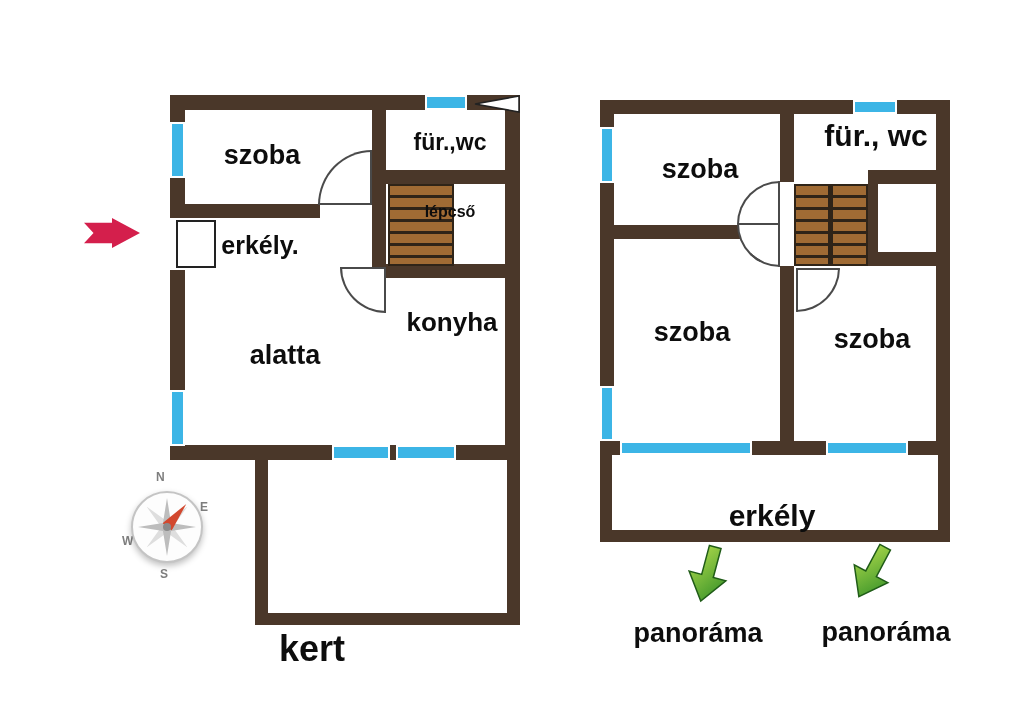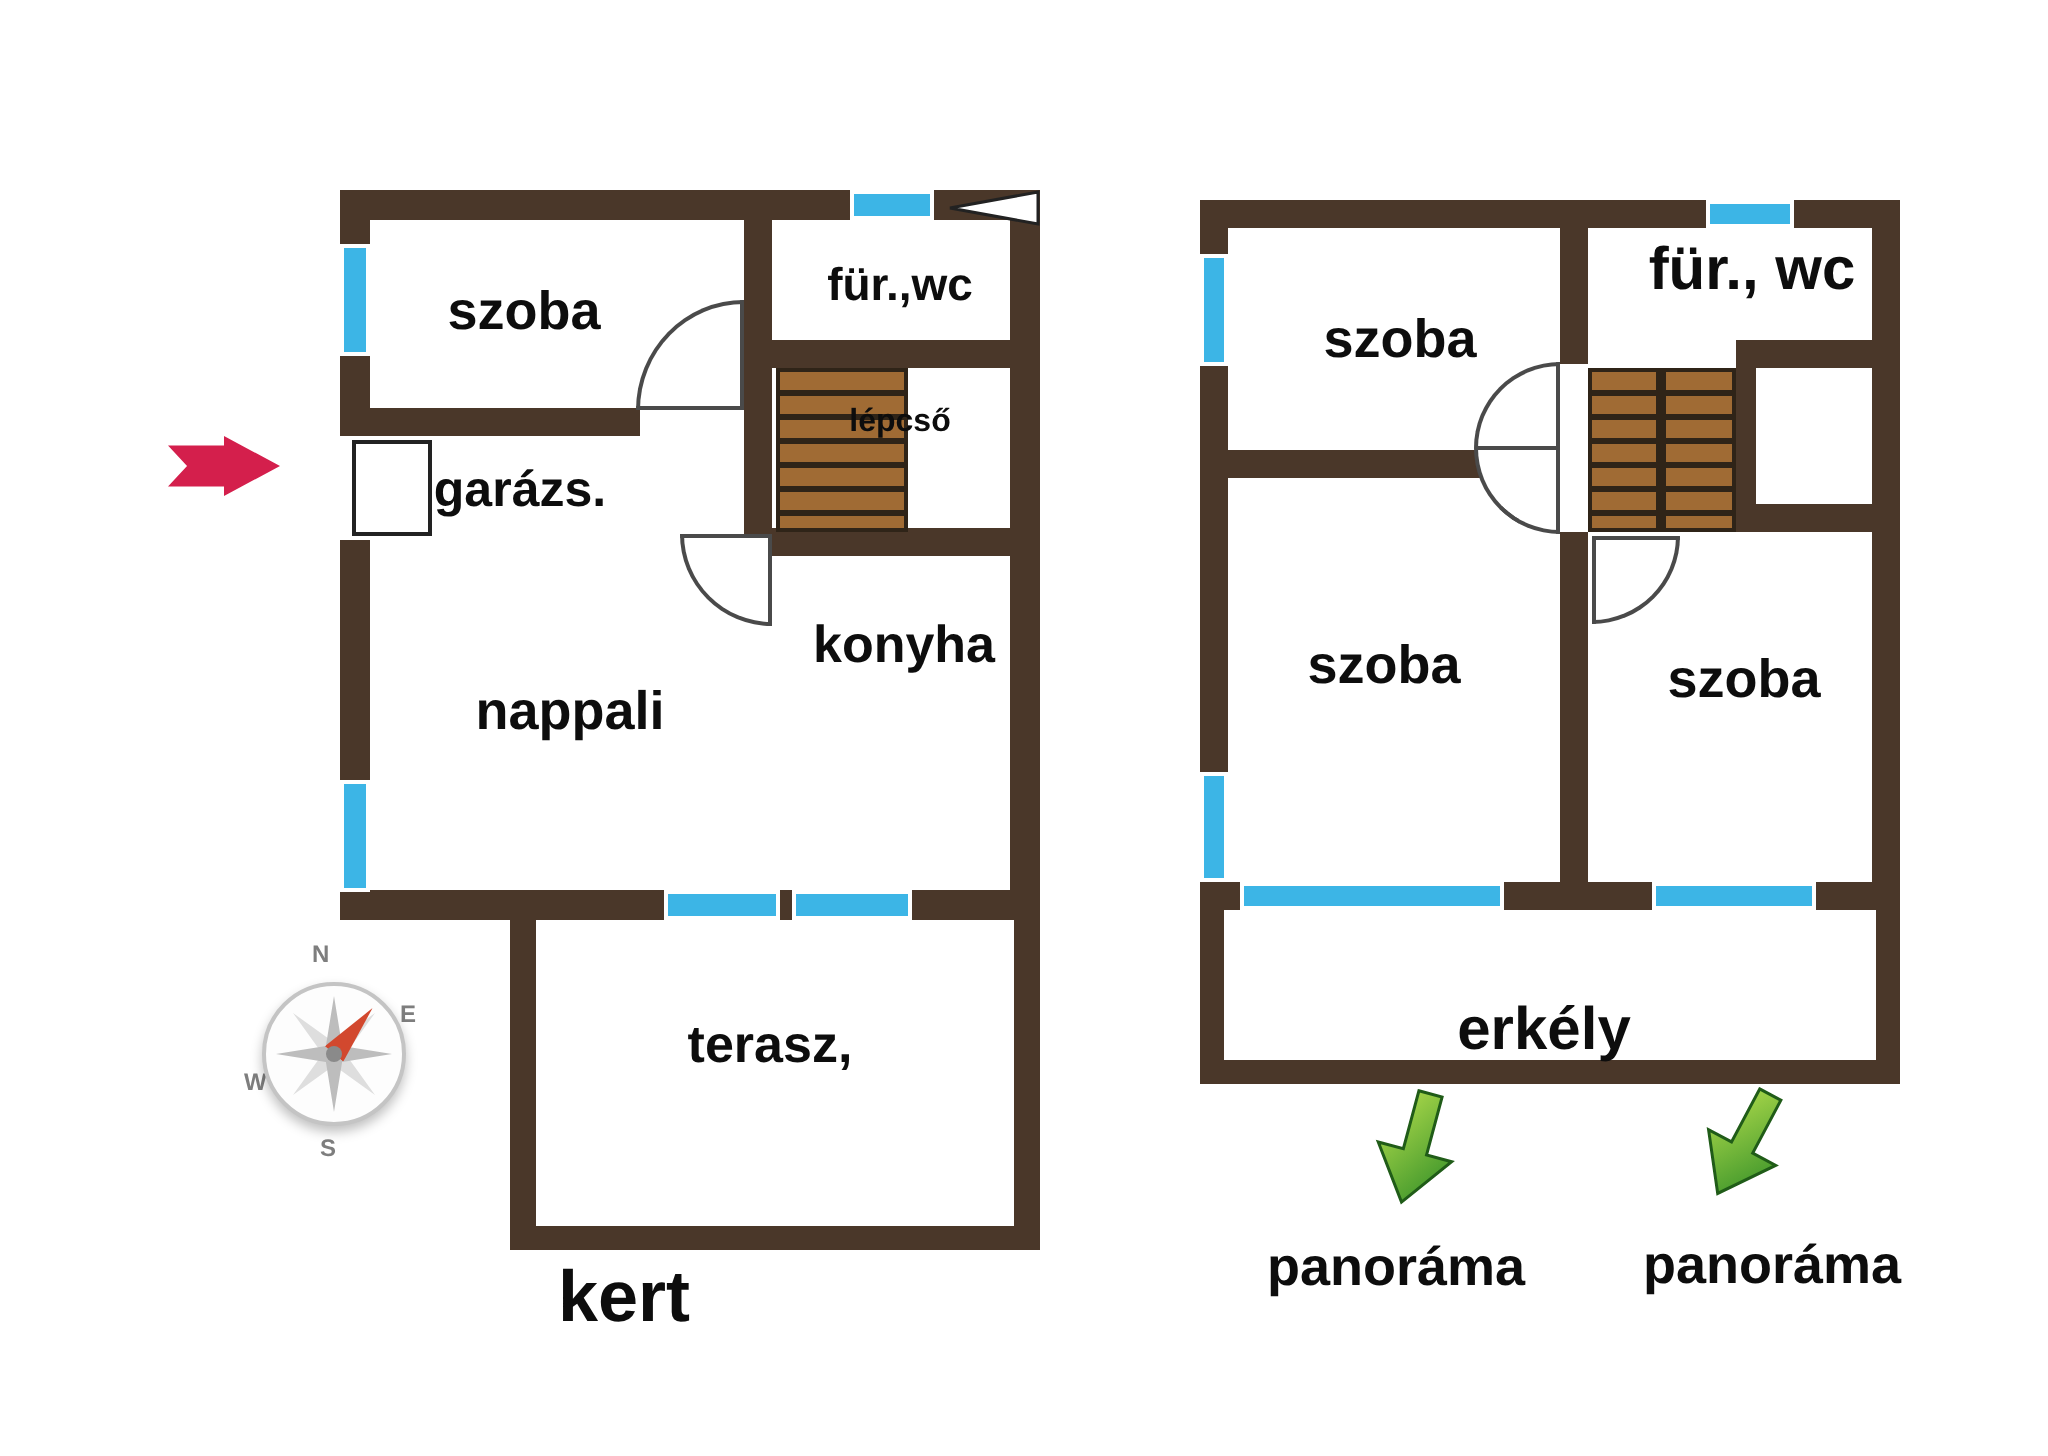--- a/index.html
+++ b/index.html
@@ -73,25 +73,24 @@
 
     <div class="stairs" style="left:388px;top:184px;width:66px;height:82px"></div>
 
     <svg class="flag" style="left:474px;top:95px" width="46" height="18" viewBox="0 0 46 18">
       <polygon points="1,9 45,1 45,17" fill="#ffffff" stroke="#222222" stroke-width="1.5"></polygon>
     </svg>
 
     <div class="label" style="left:262px;top:156px;font-size:27px">szoba</div>
     <div class="label" style="left:450px;top:143px;font-size:23px">für.,wc</div>
     <div class="label" style="left:450px;top:212px;font-size:16px">lépcső</div>
-    <div class="label" style="left:260px;top:245px;font-size:25px">garázs.</div>
+    <div class="label" style="left:260px;top:245px;font-size:25px">erkély.</div>
     <div class="label" style="left:452px;top:323px;font-size:26px">konyha</div>
-    <div class="label" style="left:285px;top:356px;font-size:27px">nappali</div>
+    <div class="label" style="left:285px;top:356px;font-size:27px">alatta</div>
     <div class="label" style="left:385px;top:523px;font-size:26px">
-      <div>terasz,</div>
     </div>
     <div class="label" style="left:312px;top:649px;font-size:36px">kert</div>
 
     <div class="red-arrow"></div>
   </div>
 
   <div>
 
     <div class="wall" style="left:600px;top:100px;width:350px;height:14px"></div>
     <div class="wall" style="left:600px;top:100px;width:14px;height:355px"></div>

